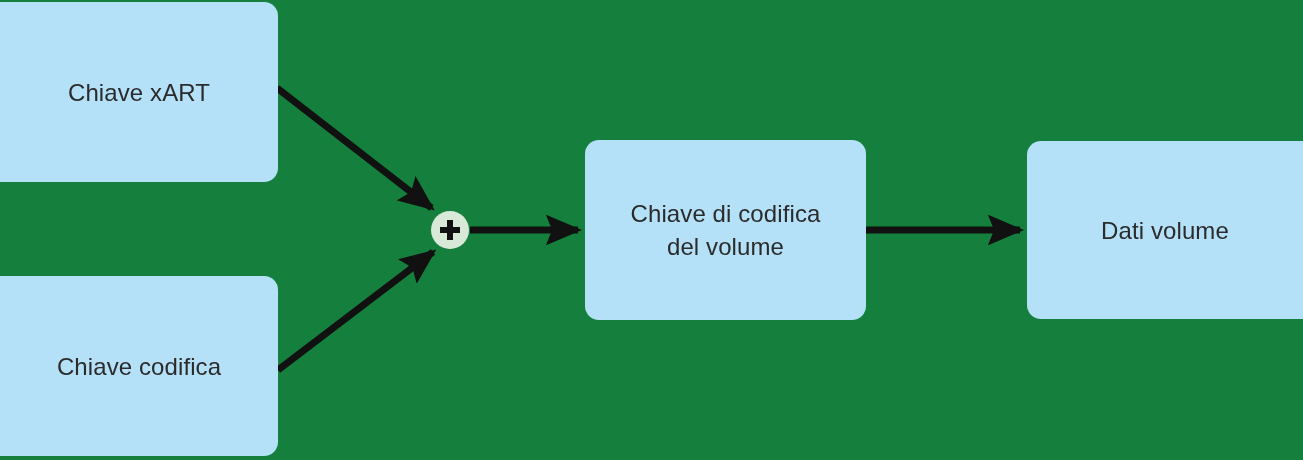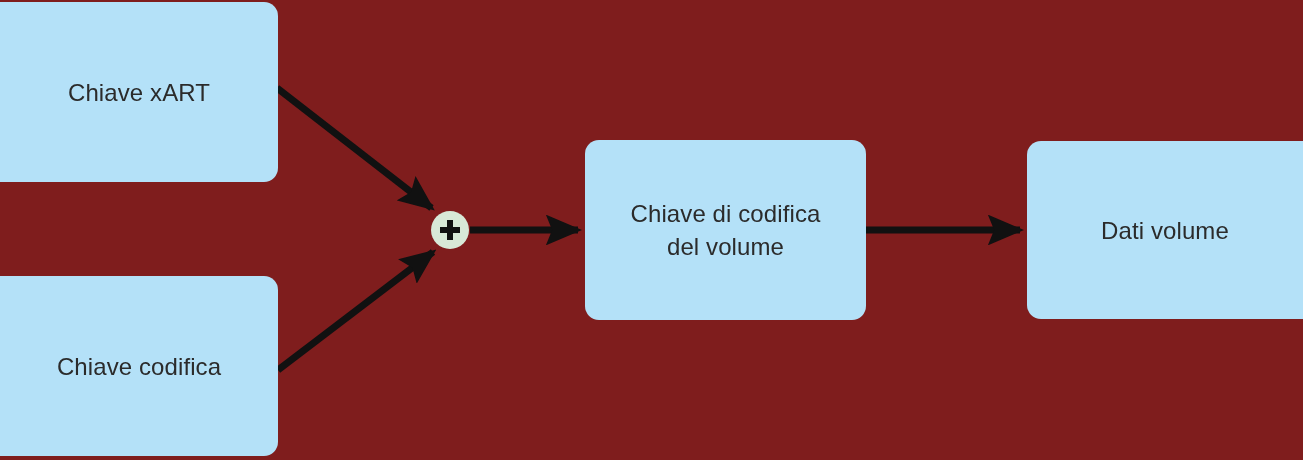--- a/index.html
+++ b/index.html
@@ -11,21 +11,21 @@
   body {
     width: 1303px;
     height: 460px;
     font-family: "Liberation Sans", sans-serif;
     overflow: hidden;
   }
   #diagram-root {
     position: relative;
     width: 1303px;
     height: 460px;
-    background: #7f1d1d;
+    background: #15803d;
   }
   .node-box {
     position: absolute;
     box-sizing: border-box;
     background: #b4e1f8;
     border-radius: 14px;
     display: flex;
     align-items: center;
     justify-content: center;
     text-align: center;

